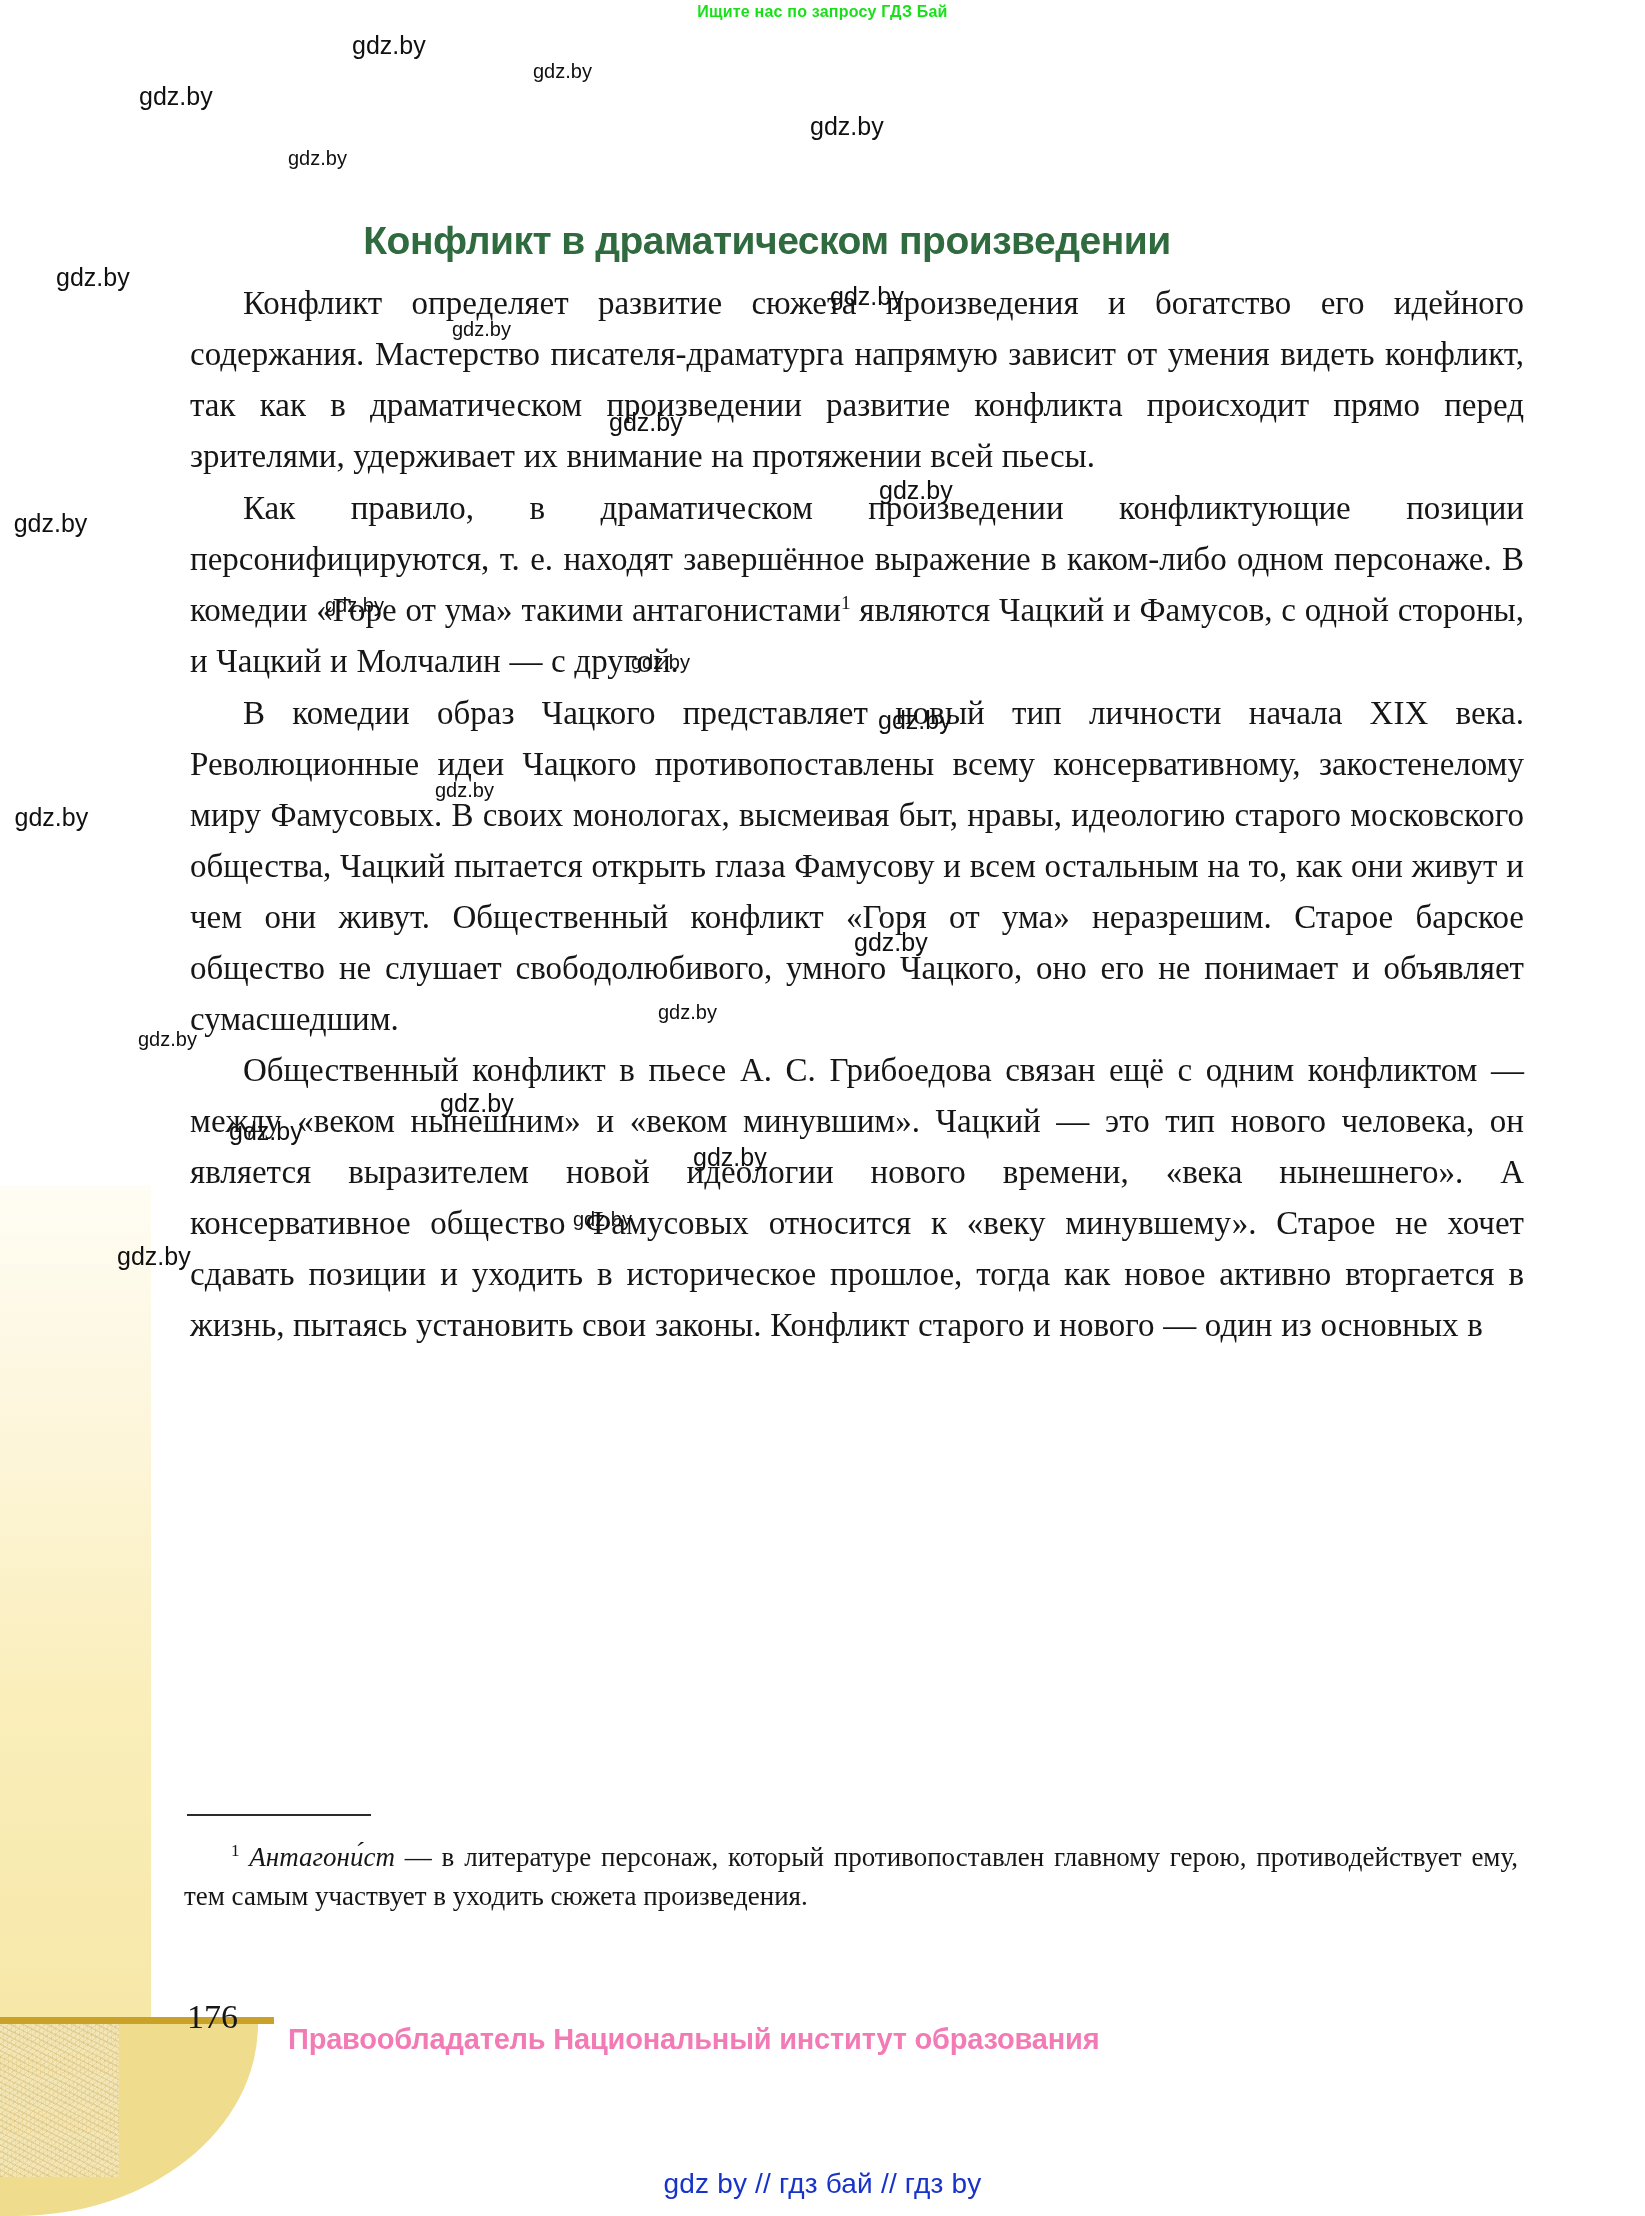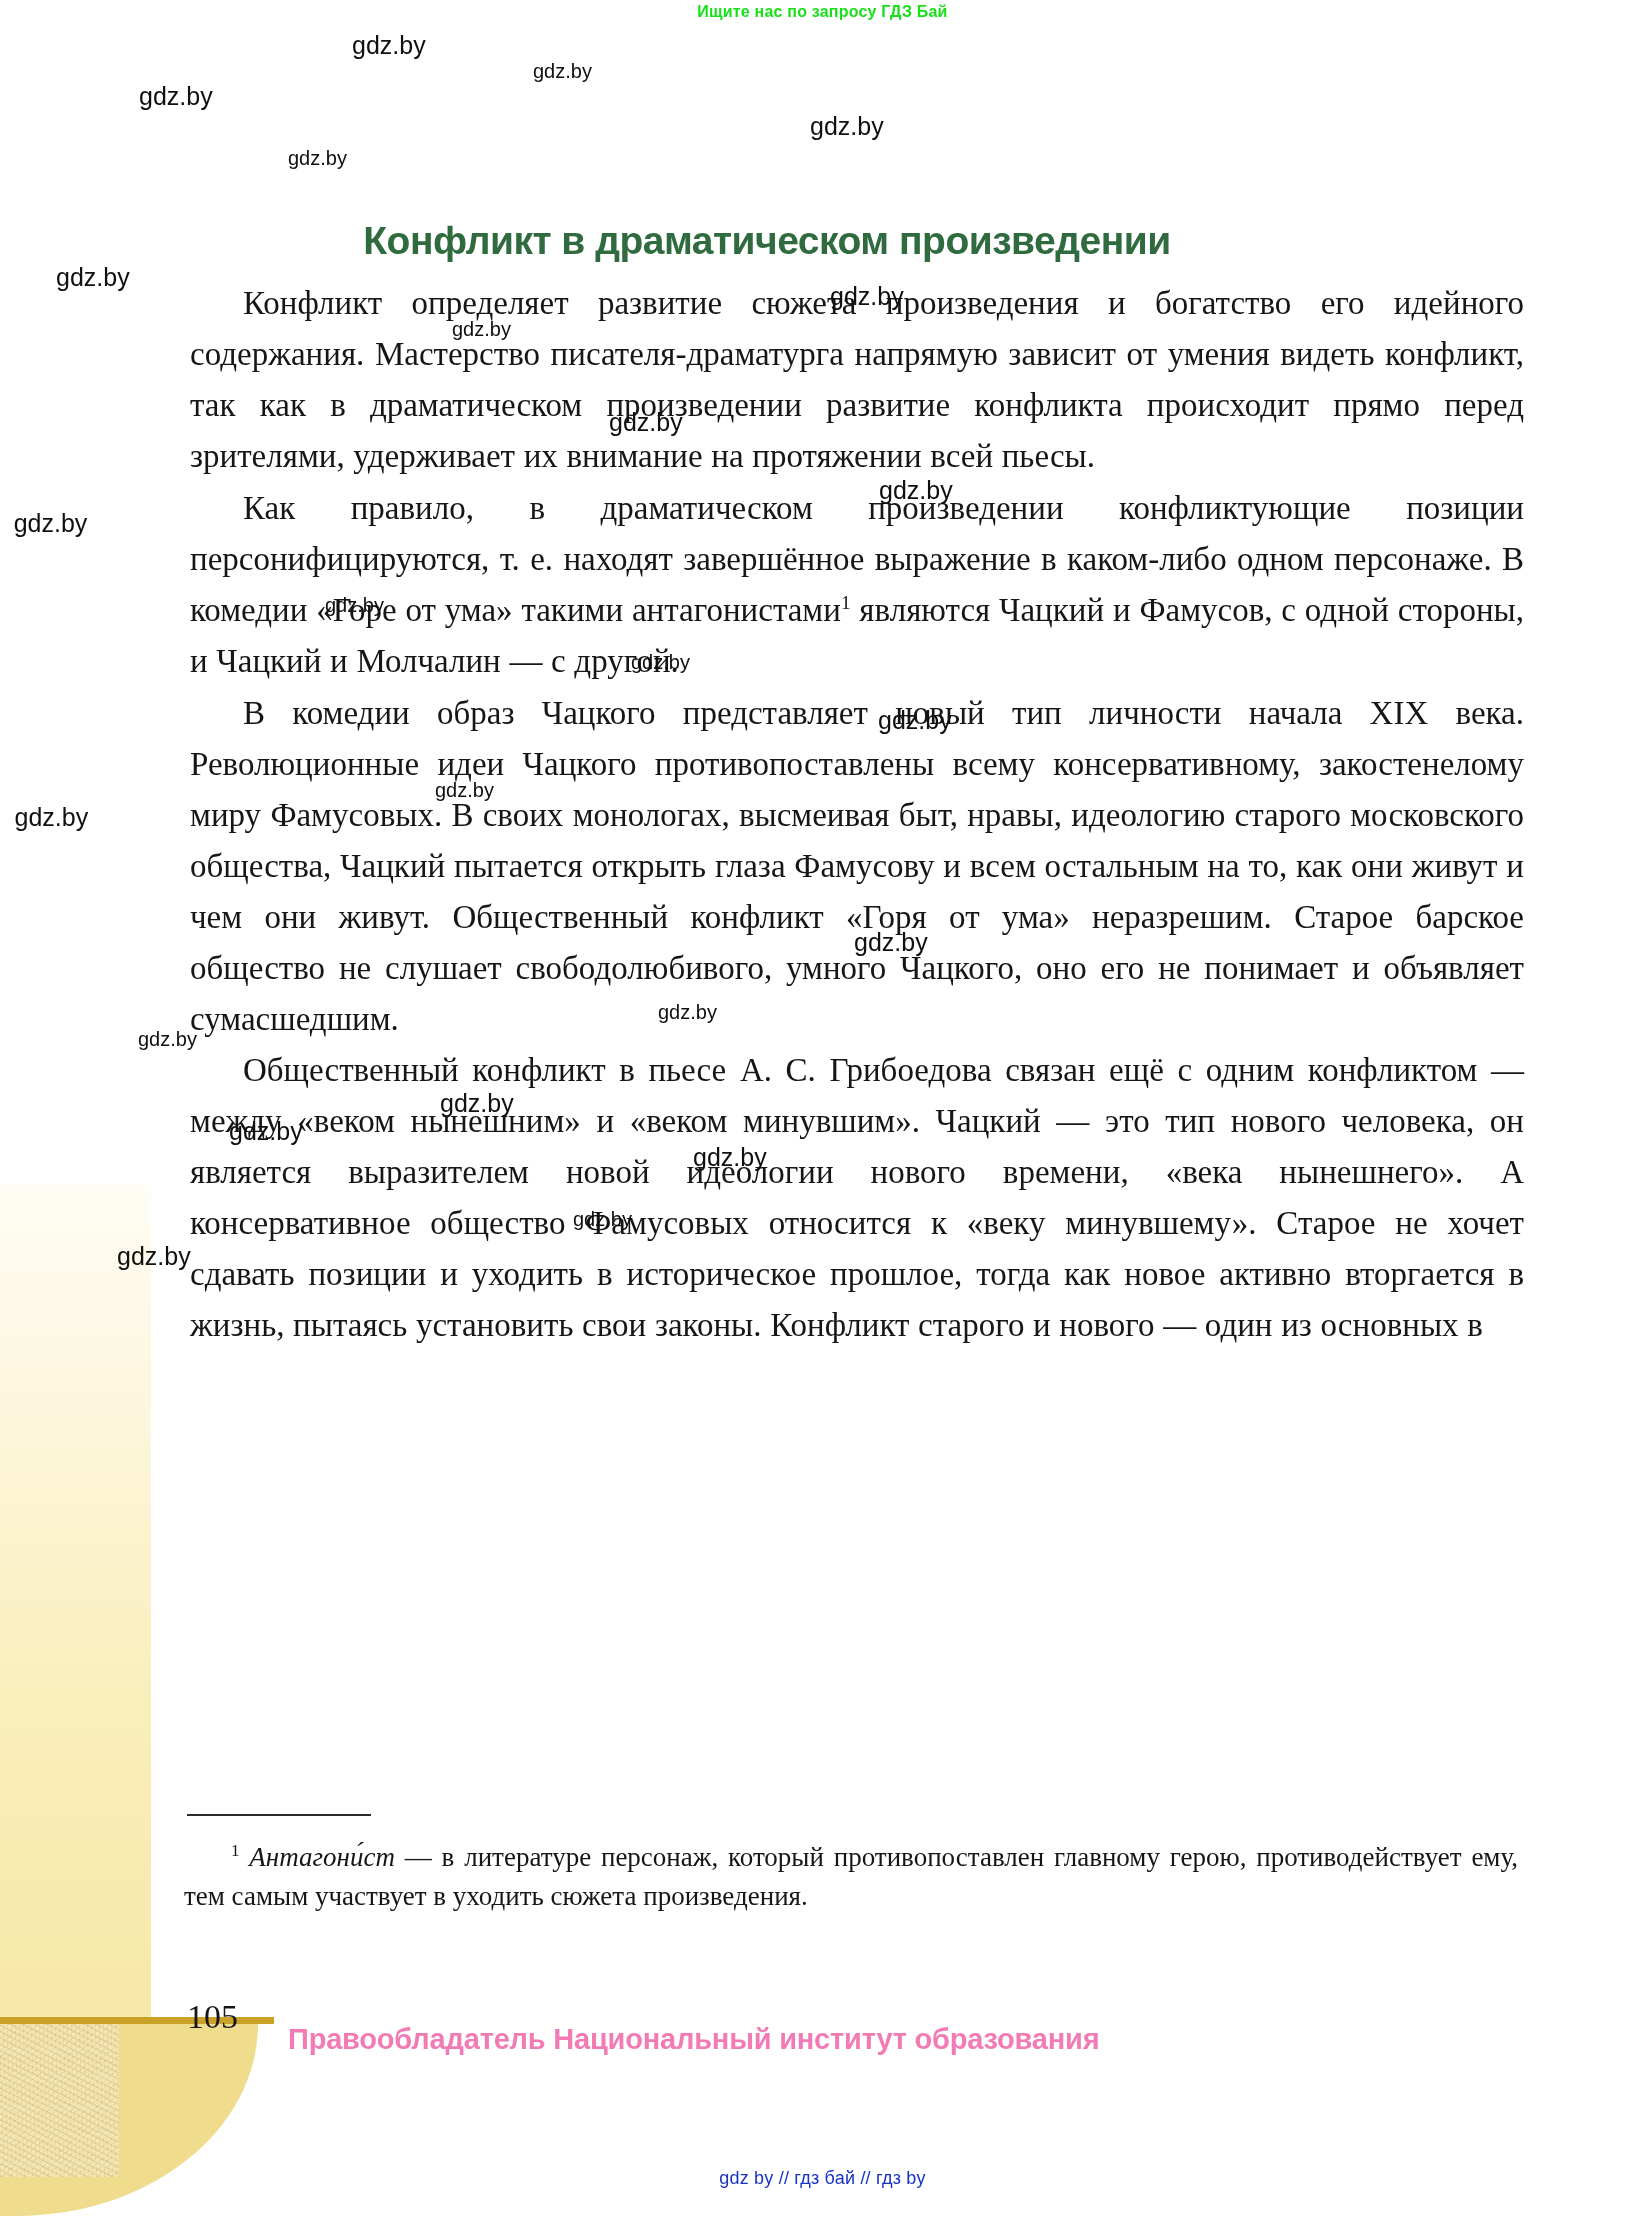--- a/index.html
+++ b/index.html
@@ -154,21 +154,21 @@
   }
 
   
   .blue-footer {
     position: absolute;
     left: 0;
     top: 2168px;
     width: 1645px;
     text-align: center;
     font-family: "Liberation Sans", "DejaVu Sans", sans-serif;
-    font-size: 18px;
+    font-size: 28px;
     color: #1733c8;
     letter-spacing: 0.2px;
   }
 
   
   .wm {
     position: absolute;
     font-family: "Liberation Sans", "DejaVu Sans", sans-serif;
     font-size: 20px;
     color: #101010;
@@ -199,21 +199,21 @@
   <p class="para">В комедии образ Чацкого представляет новый тип личности начала XIX века. Революционные идеи Чацкого противопоставлены всему консервативному, закостенелому миру Фамусовых. В своих монологах, высмеивая быт, нравы, идеологию старого московского общества, Чацкий пытается открыть глаза Фамусову и всем остальным на то, как они живут и чем они живут. Общественный конфликт «Горя от ума» неразрешим. Старое барское общество не слушает свободолюбивого, умного Чацкого, оно его не понимает и объявляет сумасшедшим.</p>
   <p class="para">Общественный конфликт в пьесе А. С. Грибоедова связан ещё с одним конфликтом — между «веком нынешним» и «веком минувшим». Чацкий — это тип нового человека, он является выразителем новой идеологии нового времени, «века нынешнего». А консервативное общество Фамусовых относится к «веку минувшему». Старое не хочет сдавать позиции и уходить в историческое прошлое, тогда как новое активно вторгается в жизнь, пытаясь установить свои законы. Конфликт старого и нового — один из основных в</p>
 </div>
 
 <div class="footnote-rule"></div>
 <div class="footnote">
   <sup>1</sup>
   <i>Антагони́ст</i><span> — в литературе персонаж, который противопоставлен главному герою, противодействует ему, тем самым участвует в уходить сюжета произведения.</span>
 </div>
 
-<div class="page-num">105</div>
+<div class="page-num">176</div>
 
 <div class="copyright">Правообладатель Национальный институт образования</div>
 
 <div class="blue-footer">gdz by  //  гдз бай  //  гдз by</div>
 
 <div id="wm-layer">
     <div class="wm big" style="left: 352px; top: 31px;">gdz.by</div>
     <div class="wm" style="left: 533px; top: 60px;">gdz.by</div>
     <div class="wm big" style="left: 139px; top: 82px;">gdz.by</div>
     <div class="wm big" style="left: 810px; top: 112px;">gdz.by</div>

